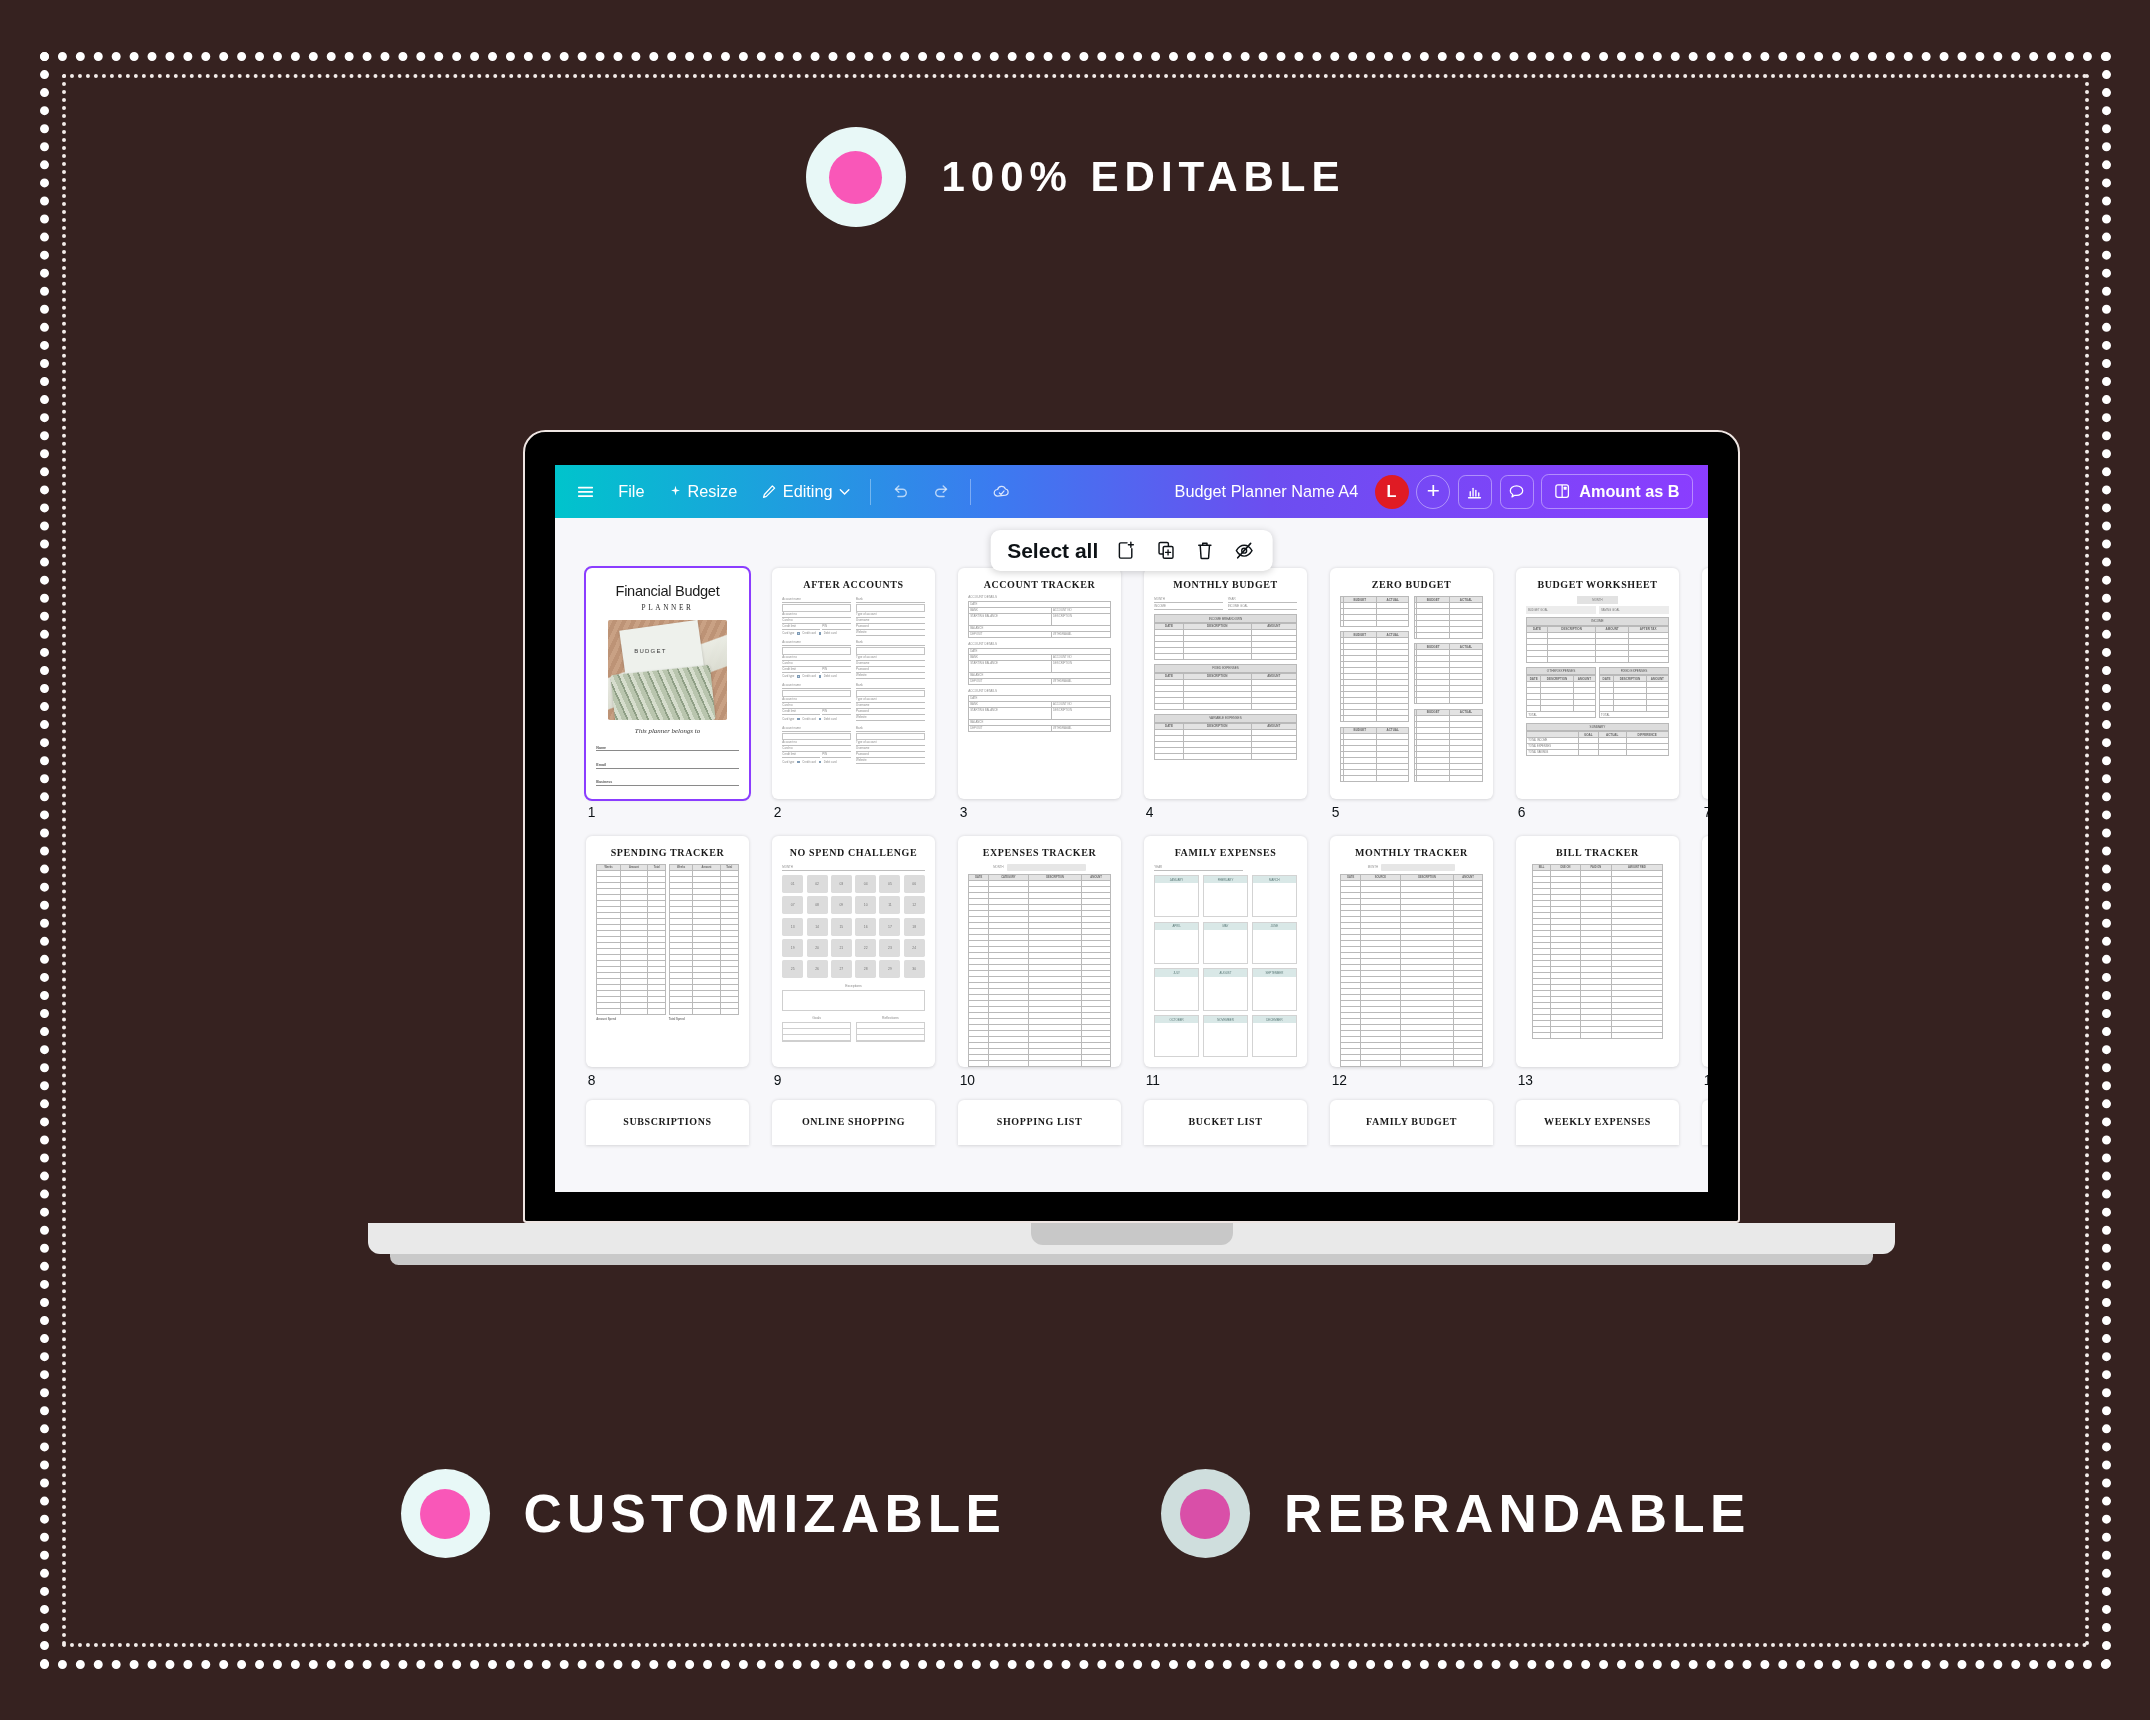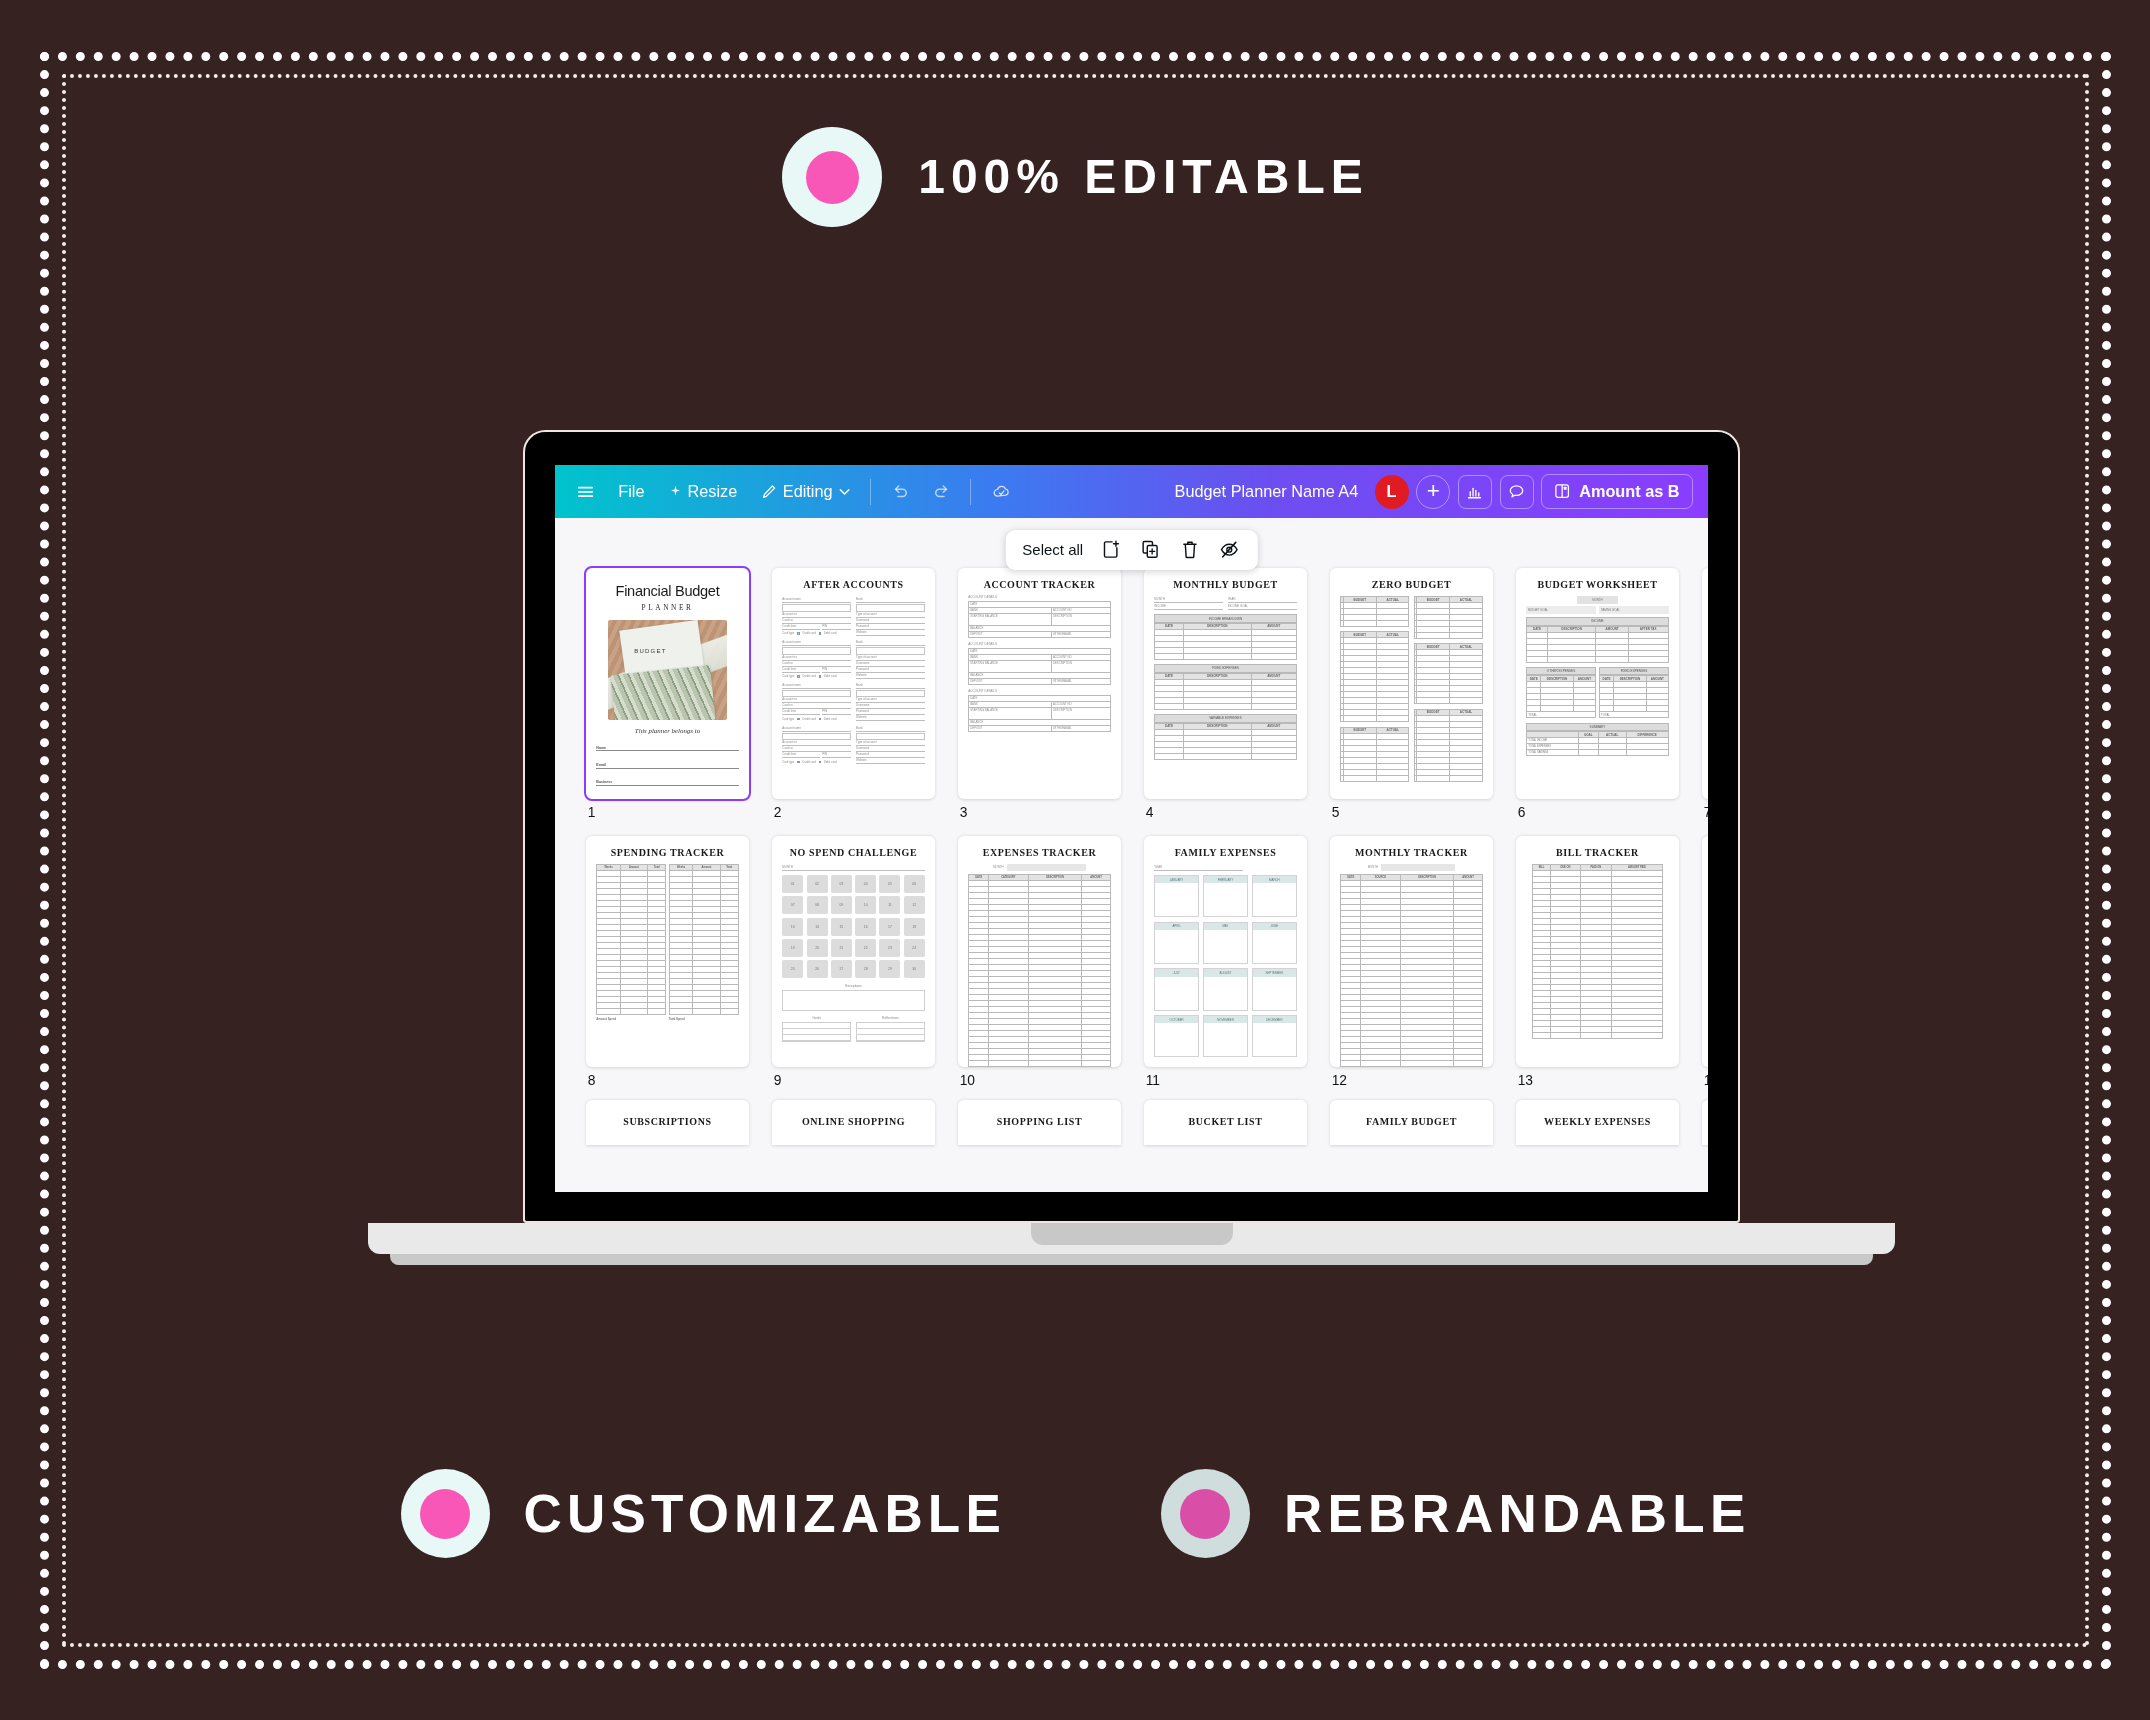--- a/index.html
+++ b/index.html
@@ -29,21 +29,21 @@
 
   
   .headline-row {
     position: absolute; top: 127px; left: 0; width: 2151px;
     display: flex; align-items: center; justify-content: center; gap: 36px;
   }
   .badge { border-radius: 50%; display: flex; align-items: center; justify-content: center; flex: none; }
   .badge-lg { width: 100px; height: 100px; }
   .badge-lg .dot { width: 53px; height: 53px; border-radius: 50%; }
   .headline-text {
-    color: #ffffff; font-size: 48px; font-weight: 700; letter-spacing: 6px;
+    color: #ffffff; font-size: 42px; font-weight: 700; letter-spacing: 6px;
     white-space: nowrap; line-height: 1;
   }
 
   
   .laptop { position: absolute; left: 523px; top: 430px; width: 1217px; }
   .lid {
     background: #000000;
     border: 2.6px solid #efe6e3;
     border-radius: 22.4px 22.4px 3.4px 3.4px;
     padding: 33px 30px 29px 30px;
@@ -106,21 +106,21 @@
   
   .grid-area {
     background: #f7f7fa; height: 674px; position: relative;
     padding: 50px 0 0 0; overflow: hidden;
   }
   .selectall {
     position: absolute; top: 12px; left: 50%; transform: translateX(-50%);
     background: #fff; border-radius: 9.5px; box-shadow: 0 1.7px 7.7px rgba(0,0,0,.17);
     display: flex; align-items: center; gap: 17px; padding: 8.6px 17px; z-index: 5;
   }
-  .selectall .lbl { font-size: 15px; font-weight: 400; color: #0d1216; white-space: nowrap; }
+  .selectall .lbl { font-size: 21px; font-weight: 700; color: #0d1216; white-space: nowrap; }
   .selectall .ic { width: 22.4px; height: 22.4px; display: flex; align-items: center; justify-content: center; }
 
   .rows { padding: 0 31px; }
   .thumb-row { display: flex; gap: 23px; align-items: flex-start; }
   .thumb-cell { width: 163px; flex: none; }
   .page {
     width: 163px; height: 231px; background: #fff; border-radius: 6px;
     box-shadow: 0 0.9px 3.4px rgba(0,0,0,.14);
     padding: 11.2px 10.3px; overflow: hidden; position: relative;
   }

